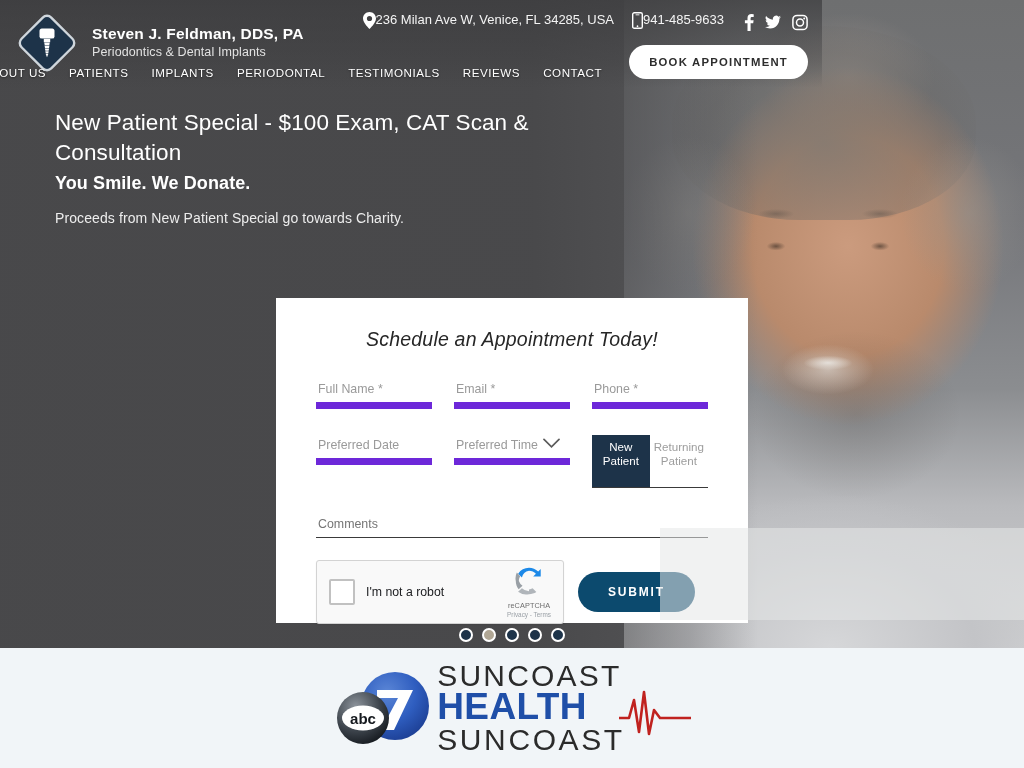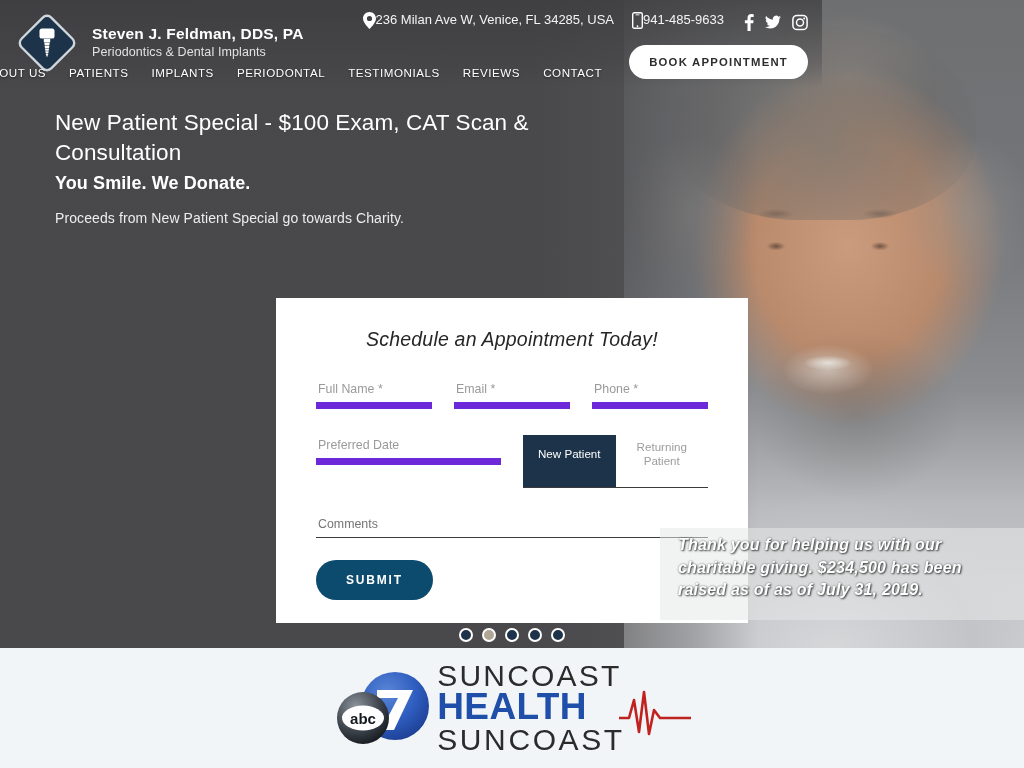--- a/index.html
+++ b/index.html
@@ -327,41 +327,59 @@
       </div>
       <div class="field">
         <input type="text" placeholder="Phone *" style="">
       </div>
     </div>
 
     <div class="form-row">
       <div class="field">
         <input type="text" placeholder="Preferred Date" style="">
       </div>
+      <div class="field select-field">
+        <input type="text" placeholder="Preferred Time" style="">
+        <span class="chev">
+          <svg width="17" height="11" viewBox="0 0 17 11">
+              <path d="M1 1.4L8.5 8.8 16 1.4" fill="none" stroke="#5b5b5b" stroke-width="1.7" stroke-linecap="round"></path>
+            </svg>
+        </span>
+      </div>
       <div class="toggle-group">
         <button class="toggle-btn active">New Patient</button>
         <button class="toggle-btn inactive">Returning Patient</button>
       </div>
     </div>
 
     <div class="comments-row">
       <input type="text" placeholder="Comments" style="">
     </div>
 
     <div class="captcha-row">
+      <div class="recaptcha">
+        <div class="rc-box"></div>
+        <div class="rc-label">I'm not a robot</div>
+        <div class="rc-brand">
+          <span>
+            <svg width="28" height="28" viewBox="0 0 32 32">
+              <path d="M16 4.4c3.1 0 5.9 1.3 7.9 3.4l-3.1 3.1h8.6V2.3l-2.9 2.9A15.4 15.4 0 0 0 16 .9 15.2 15.2 0 0 0 3.6 7.6l4.3 4.5A9.9 9.9 0 0 1 16 4.4z" fill="#1c89e8"></path>
+              <path d="M4.4 16c0-2 .6-3.9 1.6-5.5L2.1 6.2A15.4 15.4 0 0 0 .9 16c0 3.6 1.2 6.9 3.3 9.5l4.4-4.2A10 10 0 0 1 4.4 16z" fill="#9aa0a6"></path>
+              <path d="M16 27.6a11.6 11.6 0 0 1-8.1-3.3L3.5 28.4A15.3 15.3 0 0 0 16 31.1c3.1 0 6-.9 8.4-2.5l-4.3-4.2c-1.2.8-2.6 1.2-4.1 1.2z" fill="#b0b5ba"></path>
+            </svg>
+          </span>
+          <div class="rc-name">reCAPTCHA</div>
+          <div class="rc-legal">Privacy - Terms</div>
+        </div>
+      </div>
       <button class="submit-btn">SUBMIT</button>
     </div>
   </div>
 
   <div class="charity-band"></div>
-  <div class="charity-text">
-    <div>Thank you for helping us with our</div>
-    <div><span>charitable giving. </span><b>$234,500</b><span> has been</span></div>
-    <div>raised as of as of July 31, 2019.</div>
-  </div>
 
   <div class="dots">
     <span class="dot"></span>
     <span class="dot active"></span>
     <span class="dot"></span>
     <span class="dot"></span>
     <span class="dot"></span>
   </div>
 
   <div class="bottom-band">

